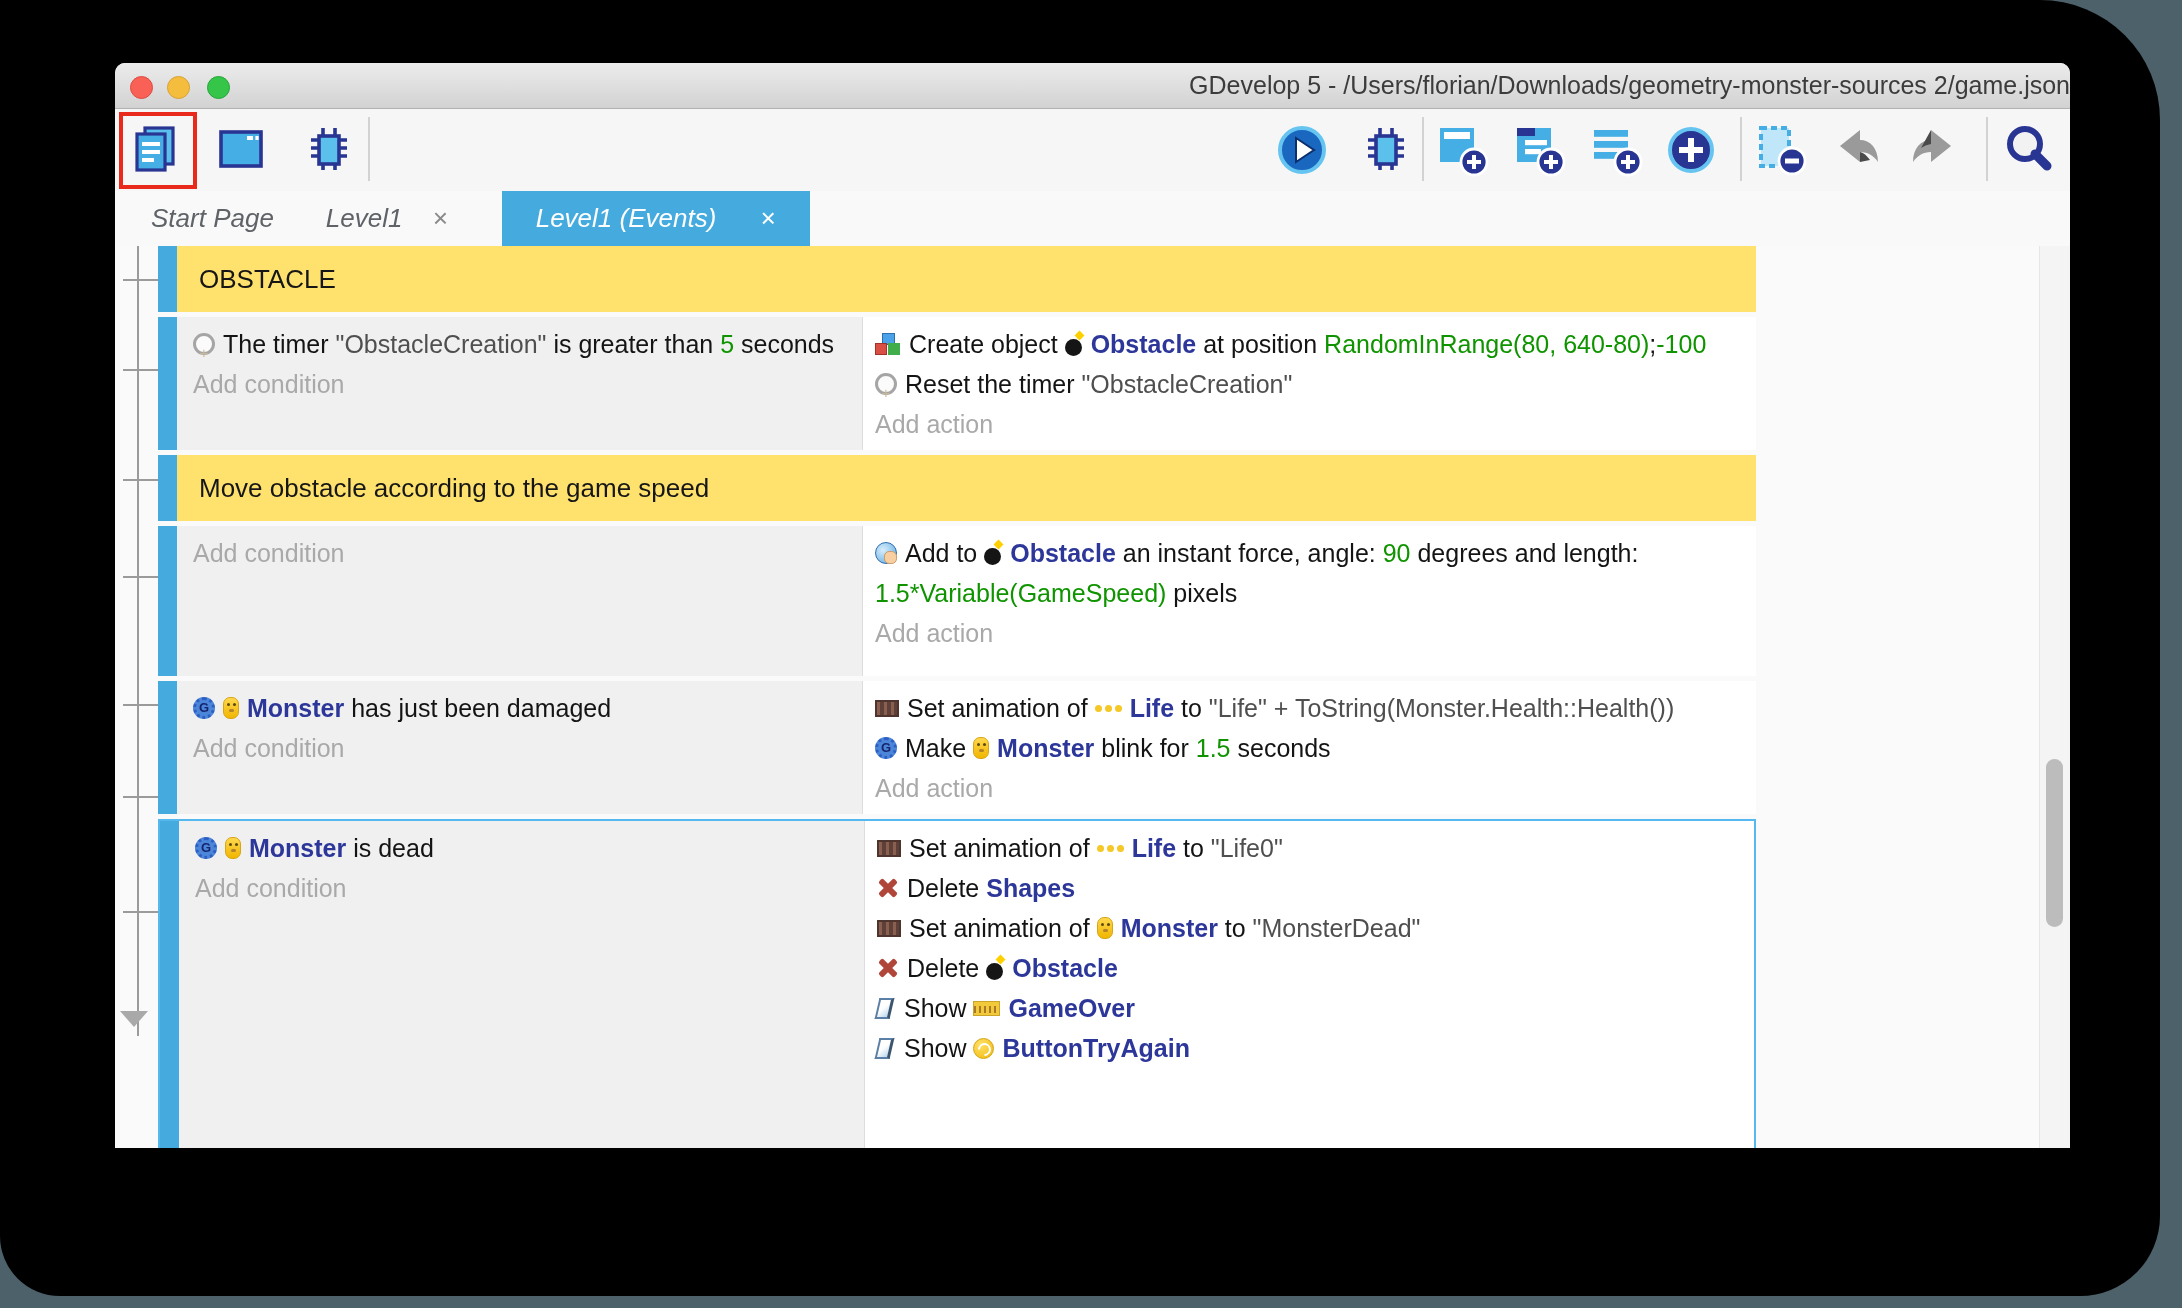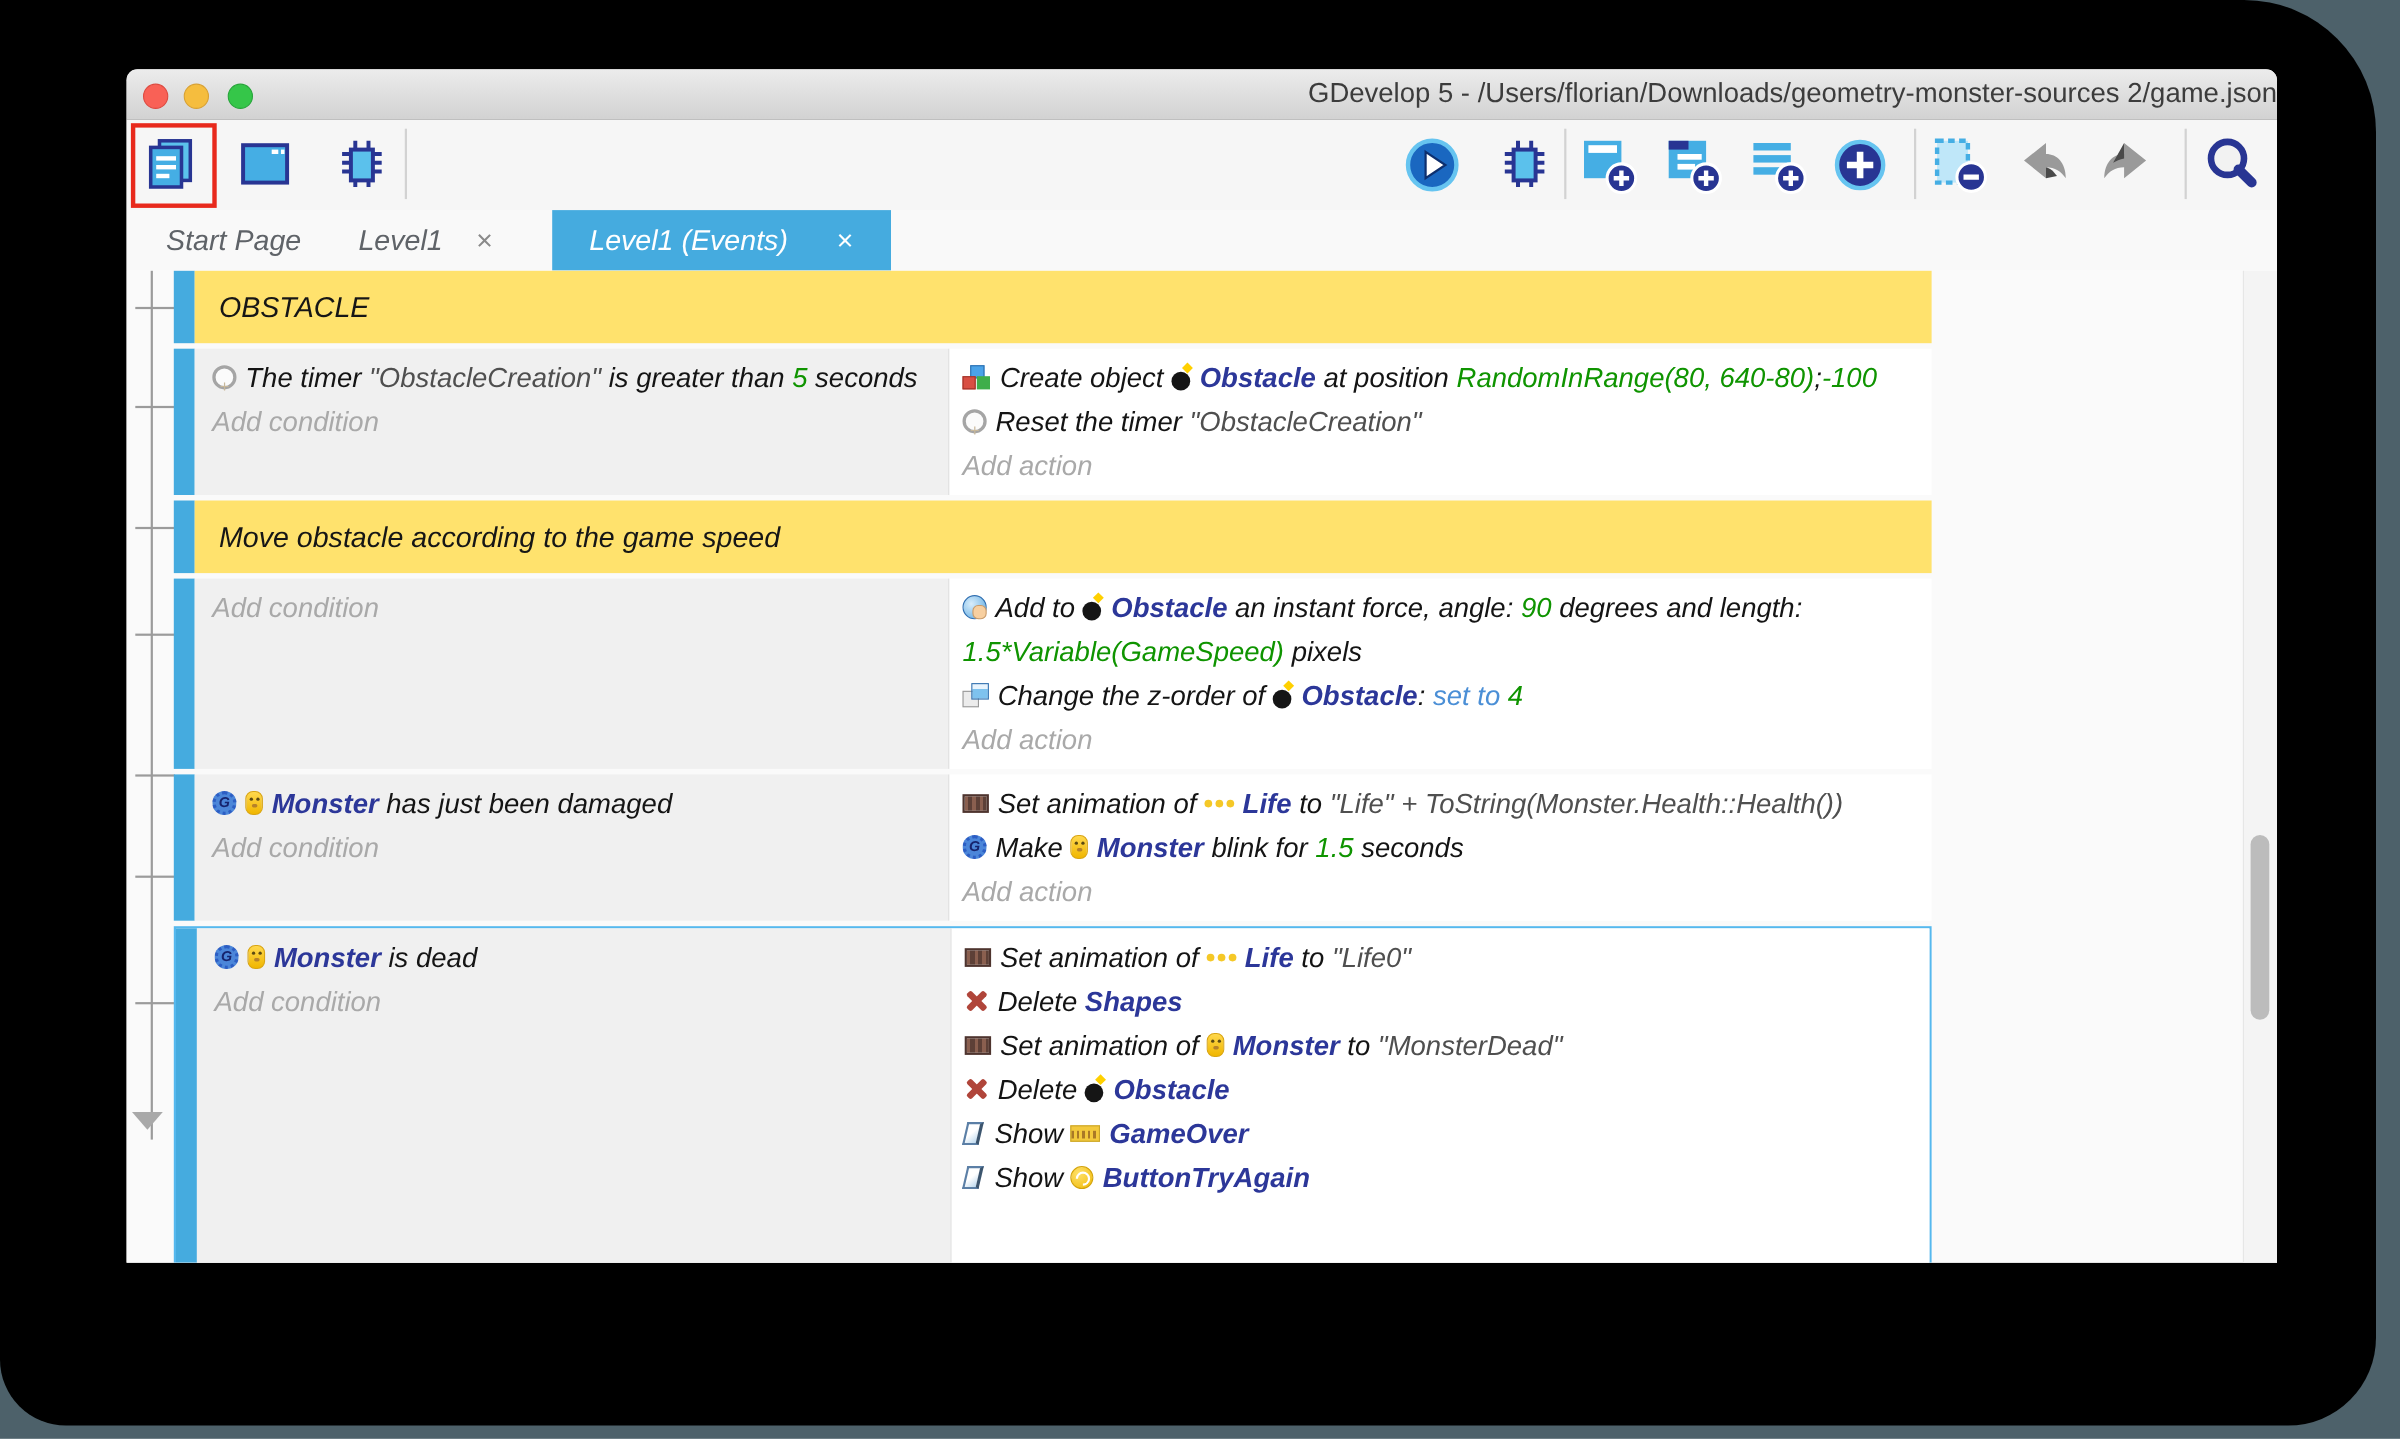--- a/index.html
+++ b/index.html
@@ -34,21 +34,21 @@
   .tab .close{margin-left:30px;font-size:26px;color:#8a8a8a;}
   .tab.active{background:#45abdf;color:#fff;margin-left:28px;padding:0 34px;}
   .tab.active .close{color:#fff;margin-left:44px;}
   .tab.first{margin-left:10px;}
   
   .events{position:absolute;left:0;top:183px;right:0;bottom:0;background:#fafafa;overflow:hidden;}
   .rail-line{position:absolute;left:22px;top:0;width:2px;height:790px;background:#9b9b9b;}
   .rail-tick{position:absolute;left:8px;width:36px;height:2px;background:#9b9b9b;}
   .rail-arrow{position:absolute;left:5px;top:765px;width:0;height:0;
     border-left:14px solid transparent;border-right:14px solid transparent;border-top:16px solid #a9a9a9;}
-  .rows{position:absolute;left:43px;top:0;width:1598px;font-style:italic;}
+  .rows{position:absolute;left:43px;top:0;width:1598px;}
   .row{display:flex;margin-bottom:5px;}
   .bar{width:19px;background:#45abdf;flex:none;}
   .row.group .glabel{flex:1;background:#ffe26d;font-size:26px;color:#161616;
     display:flex;align-items:center;padding-left:22px;height:66px;}
   .row.event .cond{width:685px;flex:none;background:#f0f0f0;padding:7px 14px 6px 16px;box-sizing:border-box;}
   .row.event .act{flex:1;background:#fff;border-left:1px solid #ddd;padding:7px 8px 6px 12px;box-sizing:border-box;}
   .row.event.selected{border:2px solid #55b8ee;}
   .ln{font-size:25px;line-height:40px;color:#141414;white-space:normal;}
   .sg-p{color:#141414}
   .sg-o{color:#2c3799;font-weight:bold}
@@ -262,21 +262,20 @@
           <div class="glabel">Move obstacle according to the game speed</div>
         </div>
         <div class="row event" style="min-height: 150px;">
           <div class="bar"></div>
           <div class="cond">
             <div class="ln"><span class="sg-ph">Add condition</span></div>
           </div>
           <div class="act">
             <div class="ln"><span class="ic ic-force"></span><span class="sg-p">Add to </span><span class="ic ic-bomb"></span><span class="sg-o">Obstacle</span><span class="sg-p"> an instant force, angle: </span><span class="sg-g">90</span><span class="sg-p"> degrees and length:</span></div>
             <div class="ln"><span class="sg-g">1.5*Variable(GameSpeed)</span><span class="sg-p"> pixels</span></div>
-            <div class="ln"><span class="ic ic-zorder"></span><span class="sg-p">Change the z-order of </span><span class="ic ic-bomb"></span><span class="sg-o">Obstacle</span><span class="sg-p">: </span><span class="sg-b">set to</span><span class="sg-p"> </span><span class="sg-g">4</span></div>
             <div class="ln"><span class="sg-ph">Add action</span></div>
           </div>
         </div>
         <div class="row event" style="min-height: 114px;">
           <div class="bar"></div>
           <div class="cond">
             <div class="ln"><span class="ic ic-gear"></span><span class="ic ic-monster"></span><span class="sg-o">Monster</span><span class="sg-p"> has just been damaged</span></div>
             <div class="ln"><span class="sg-ph">Add condition</span></div>
           </div>
           <div class="act">

